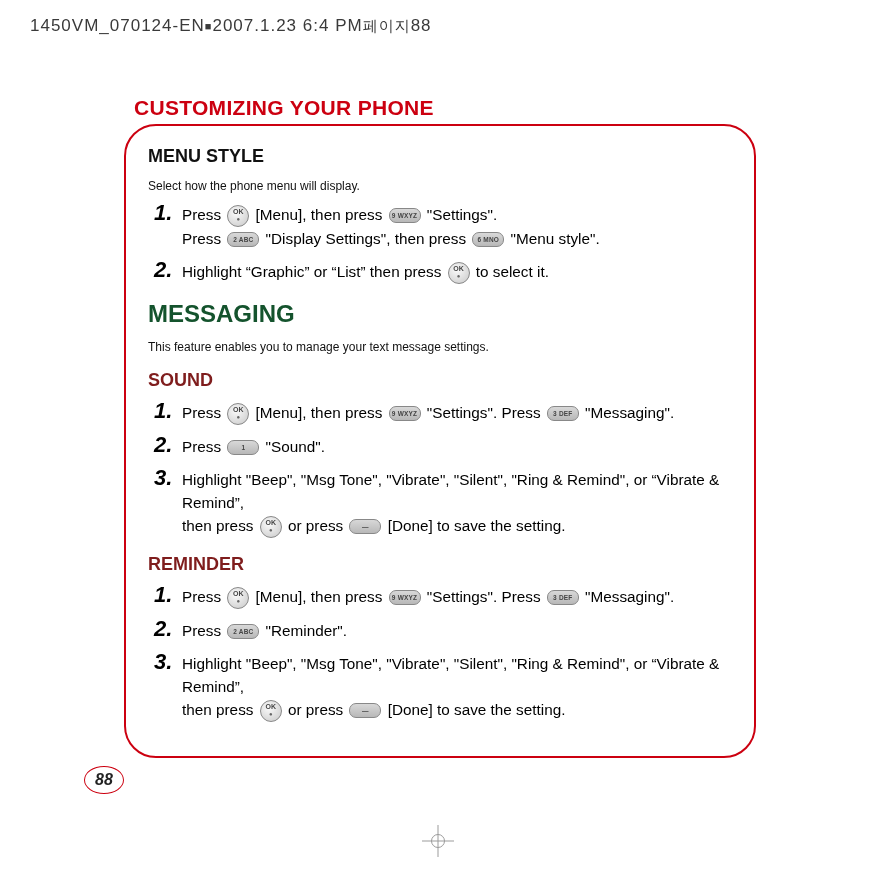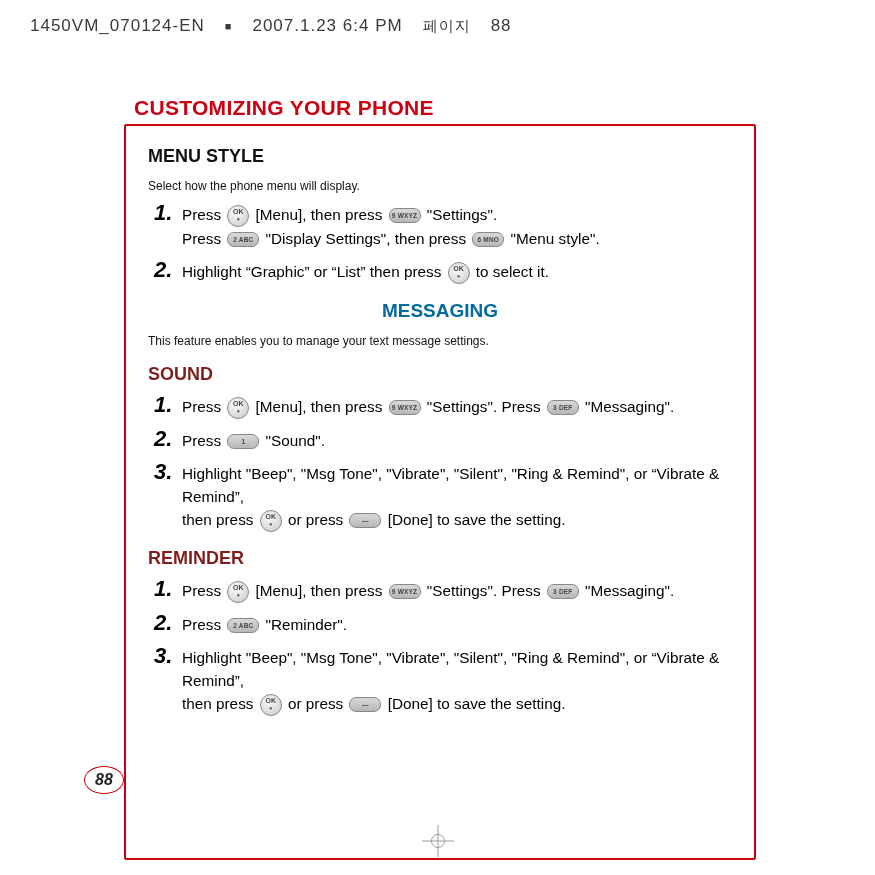--- a/index.html
+++ b/index.html
@@ -4,48 +4,48 @@
 <style>
   * { box-sizing: border-box; margin: 0; padding: 0; }
   html, body { width: 875px; height: 875px; background: #fff; font-family: "Helvetica Neue", Helvetica, Arial, sans-serif; }
   .header-line {
     position: absolute;
     top: 16px; left: 30px;
     font-family: "Arial Narrow", Arial, sans-serif;
     letter-spacing: 1px;
     font-size: 17px;
     color: #3a3a3a;
-    display: flex; align-items: center; gap: 20px;
+    display: flex; align-items: center; gap: 0;
   }
   .kchar { font-size: 15px; }
   .page-title {
     position: absolute;
     top: 96px; left: 134px;
     color: #cc0010;
     font-weight: 700;
     font-size: 21px;
     letter-spacing: .3px;
   }
   .panel {
     position: absolute;
     top: 124px; left: 124px;
-    width: 632px; height: 736px;
+    width: 632px; height: 634px;
     border: 2px solid #cc0010;
-    border-radius: 2px;
+    border-radius: 32px;
     padding: 20px 22px 18px 22px;
   }
   .h-menu { font-weight: 700; font-size: 18px; color: #111; }
   .subdesc { font-size: 12px; color: #111; margin-top: 12px; font-weight: 400; }
   ol.steps { list-style: none; margin-top: 10px; }
   ol.steps > li { display: flex; gap: 6px; margin-bottom: 10px; padding-left: 6px; }
   .num { font-style: italic; font-weight: 700; font-size: 22px; line-height: 20px; min-width: 22px; }
   .step-body { font-size: 15.3px; line-height: 23px; font-weight: 400; }
   .step-body .indent { display: block; }
 
-  .section-red { color: #0369a1; font-weight: 700; font-size: 19px; margin-top: 16px; text-align: center; }
+  .section-red { color: #14532d; font-weight: 700; font-size: 24px; margin-top: 16px; }
   .h-sub { font-weight: 700; font-size: 18px; color: #7f1d1d; margin-top: 16px; }
 
   
   .key-ok, .key-gray {
     display: inline-flex; align-items: center; justify-content: center;
     vertical-align: middle;
     font-size: 7px; font-weight: 700; color: #444;
     margin: 0 2px;
   }
   .key-ok {

